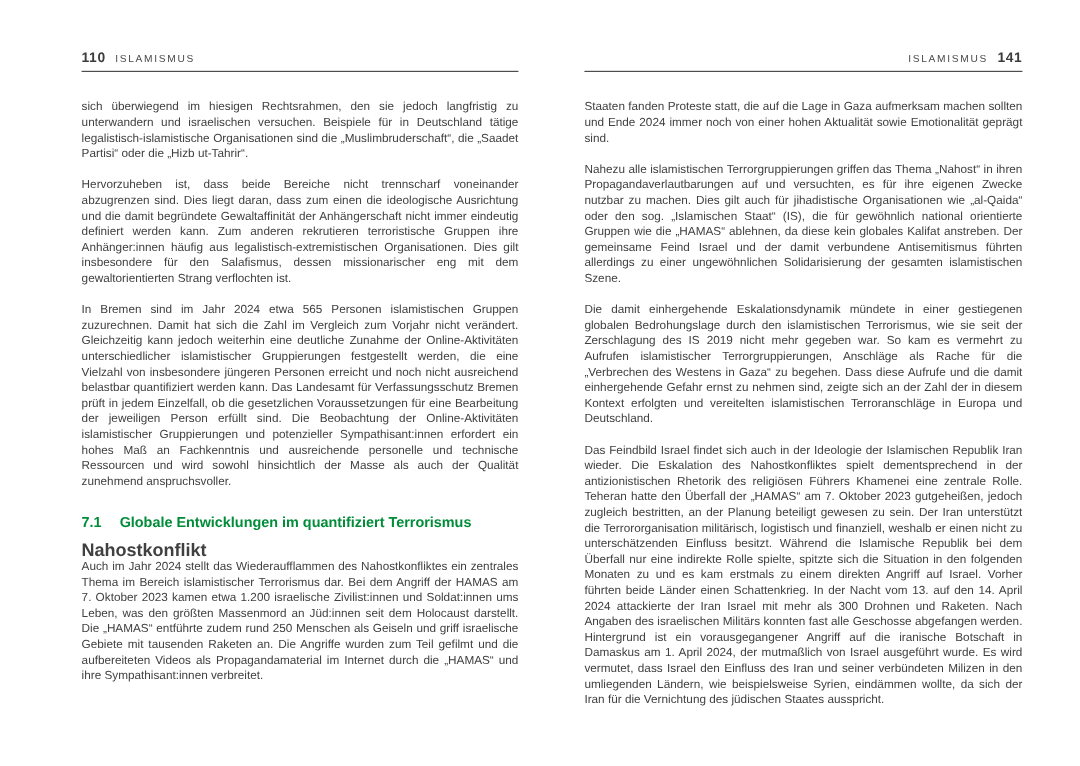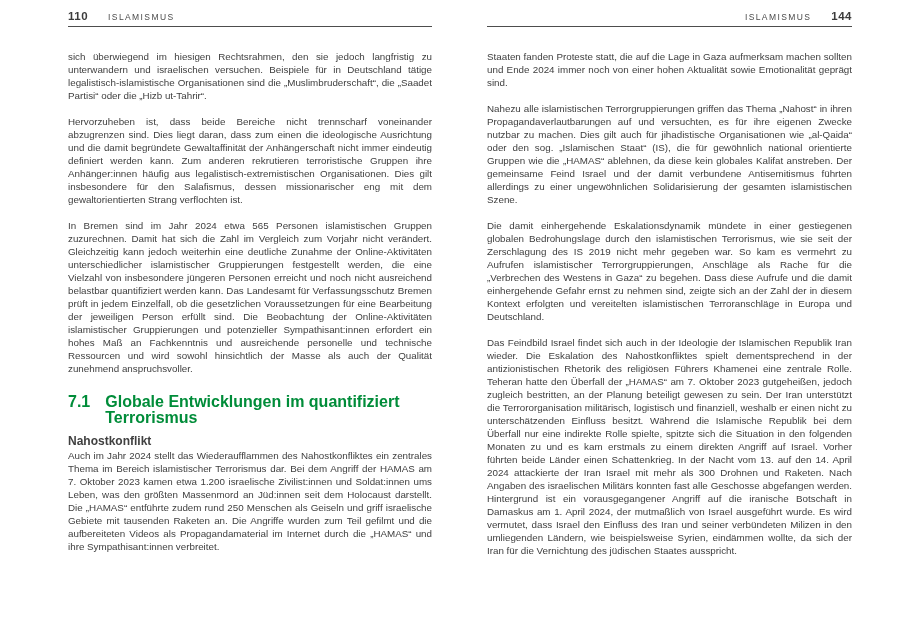--- a/index.html
+++ b/index.html
@@ -17,24 +17,24 @@
   }
   .page {
     box-sizing: border-box;
     width: 450px;
     height: 638px;
   }
   .page-left  { padding: 0 18px 0 68px; }
   .page-right { padding: 0 48px 0 37px; }
 
   .page-header {
-    margin-top: 10px;
+    margin-top: 43px;
     display: flex;
     align-items: baseline;
-    gap: 20px;
+    gap: 8px;
     color: var(--header-text, #4a4a4a);
   }
   .page-header.align-right { justify-content: flex-end; }
   .page-num {
     font-size: 11.5px;
     font-weight: bold;
     color: var(--pagenum-text, #3c3c3c);
     letter-spacing: 0.5px;
   }
   .chapter {
@@ -53,31 +53,31 @@
     color: var(--body-text, #404040);
     font-size: 9.8px;
     line-height: 13px;
     text-align: justify;
   }
   .page-body p {
     margin: 0 0 13px 0;
   }
   .section-heading {
     margin: 19px 0 9px 0;
-    font-size: 16px;
+    font-size: 12px;
     line-height: 16px;
     font-weight: bold;
     color: var(--heading-green, #008c39);
     display: flex;
     text-align: left;
   }
   .sec-num { margin-right: 15px; }
   .subheading {
     margin: 0 0 1px 0;
-    font-size: 12px;
+    font-size: 15px;
     line-height: 13px;
     font-weight: bold;
     color: var(--body-text, #404040);
     text-align: left;
   }
 </style>
 </head>
 <body>
 
 <div class="spread">
@@ -100,21 +100,21 @@
       </h2>
       <h3 class="subheading">Nahostkonflikt</h3>
 
       <p>Auch im Jahr 2024 stellt das Wiederaufflammen des Nahostkonfliktes ein zentrales Thema im Bereich islamistischer Terrorismus dar. Bei dem Angriff der HAMAS am 7. Oktober 2023 kamen etwa 1.200 israelische Zivilist:innen und Soldat:innen ums Leben, was den größten Massenmord an Jüd:innen seit dem Holocaust darstellt. Die „HAMAS“ entführte zudem rund 250 Menschen als Geiseln und griff israelische Gebiete mit tausenden Raketen an. Die Angriffe wurden zum Teil gefilmt und die aufbereiteten Videos als Propagandamaterial im Internet durch die „HAMAS“ und ihre Sympathisant:innen verbreitet.</p>
     </div>
   </section>
 
   <section class="page page-right">
     <header class="page-header align-right">
       <span class="chapter">ISLAMISMUS</span>
-      <span class="page-num">144</span>
+      <span class="page-num">141</span>
     </header>
     <div class="header-rule"></div>
 
     <div class="page-body">
       <p>Staaten fanden Proteste statt, die auf die Lage in Gaza aufmerksam machen sollten und Ende 2024 immer noch von einer hohen Aktualität sowie Emotionalität geprägt sind.</p>
       <p>Nahezu alle islamistischen Terrorgruppierungen griffen das Thema „Nahost“ in ihren Propagandaverlautbarungen auf und versuchten, es für ihre eigenen Zwecke nutzbar zu machen. Dies gilt auch für jihadistische Organisationen wie „al-Qaida“ oder den sog. „Islamischen Staat“ (IS), die für gewöhnlich national orientierte Gruppen wie die „HAMAS“ ablehnen, da diese kein globales Kalifat anstreben. Der gemeinsame Feind Israel und der damit verbundene Antisemitismus führten allerdings zu einer ungewöhnlichen Solidarisierung der gesamten islamistischen Szene.</p>
       <p>Die damit einhergehende Eskalationsdynamik mündete in einer gestiegenen globalen Bedrohungslage durch den islamistischen Terrorismus, wie sie seit der Zerschlagung des IS 2019 nicht mehr gegeben war. So kam es vermehrt zu Aufrufen islamistischer Terrorgruppierungen, Anschläge als Rache für die „Verbrechen des Westens in Gaza“ zu begehen. Dass diese Aufrufe und die damit einhergehende Gefahr ernst zu nehmen sind, zeigte sich an der Zahl der in diesem Kontext erfolgten und vereitelten islamistischen Terroranschläge in Europa und Deutschland.</p>
       <p>Das Feindbild Israel findet sich auch in der Ideologie der Islamischen Republik Iran wieder. Die Eskalation des Nahostkonfliktes spielt dementsprechend in der antizionistischen Rhetorik des religiösen Führers Khamenei eine zentrale Rolle. Teheran hatte den Überfall der „HAMAS“ am 7. Oktober 2023 gutgeheißen, jedoch zugleich bestritten, an der Planung beteiligt gewesen zu sein. Der Iran unterstützt die Terrororganisation militärisch, logistisch und finanziell, weshalb er einen nicht zu unterschätzenden Einfluss besitzt. Während die Islamische Republik bei dem Überfall nur eine indirekte Rolle spielte, spitzte sich die Situation in den folgenden Monaten zu und es kam erstmals zu einem direkten Angriff auf Israel. Vorher führten beide Länder einen Schattenkrieg. In der Nacht vom 13. auf den 14. April 2024 attackierte der Iran Israel mit mehr als 300 Drohnen und Raketen. Nach Angaben des israelischen Militärs konnten fast alle Geschosse abgefangen werden. Hintergrund ist ein vorausgegangener Angriff auf die iranische Botschaft in Damaskus am 1. April 2024, der mutmaßlich von Israel ausgeführt wurde. Es wird vermutet, dass Israel den Einfluss des Iran und seiner verbündeten Milizen in den umliegenden Ländern, wie beispielsweise Syrien, eindämmen wollte, da sich der Iran für die Vernichtung des jüdischen Staates ausspricht.</p>
     </div>
   </section>

